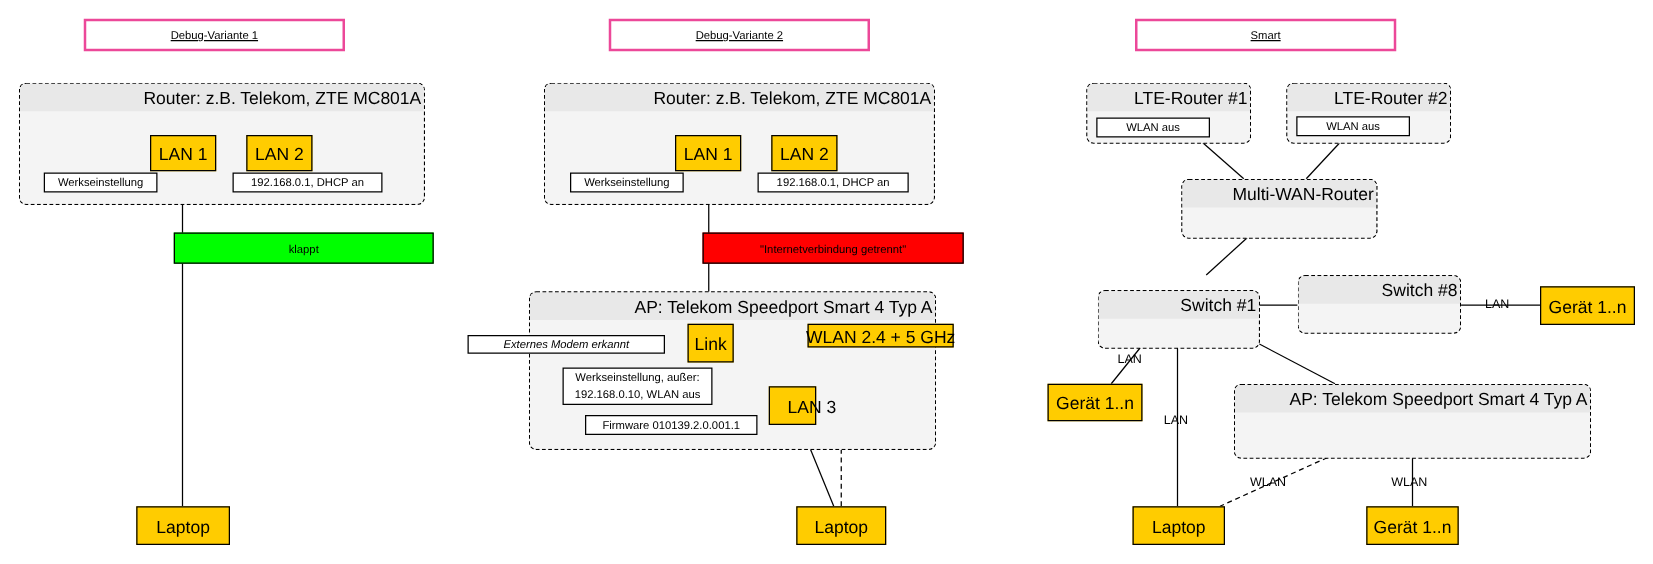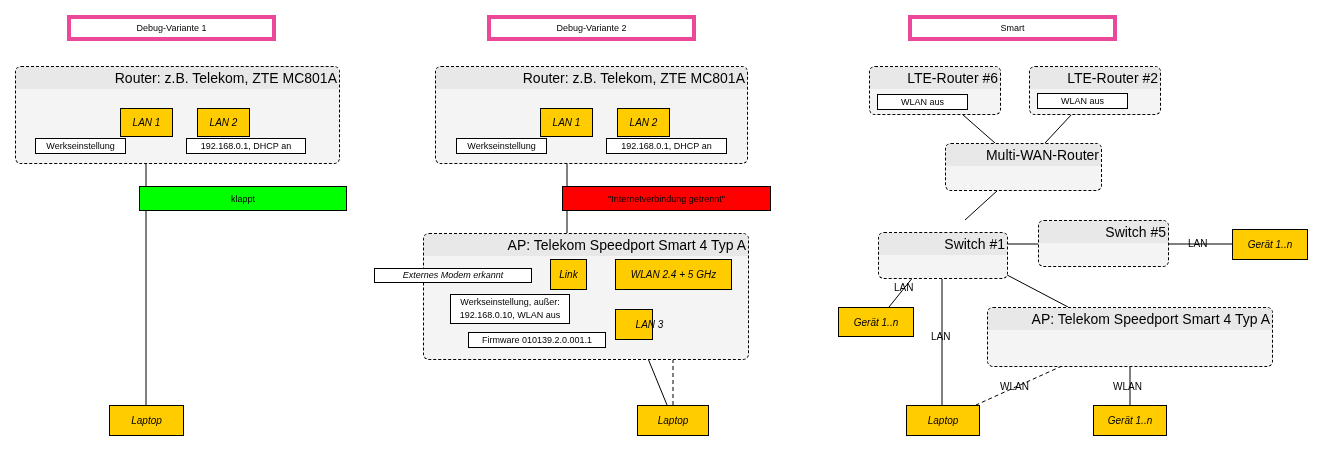--- a/index.html
+++ b/index.html
@@ -1,21 +1,21 @@
 <!DOCTYPE html>
 <html><head>
 <meta charset="utf-8">
 <style>
   html,body{margin:0;padding:0;background:#fff;}
   body{width:1322px;height:451px;position:relative;overflow:hidden;font-family:"Liberation Sans",sans-serif;color:#000;}
   .abs{position:absolute;box-sizing:border-box;}
-  .title{border:4px solid #ec4899;background:#fff;font-size:9px;display:flex;align-items:center;justify-content:center;}
+  .title{border:2px solid #ec4899;background:#fff;font-size:9px;display:flex;align-items:center;justify-content:center;text-decoration:underline;}
   .group{border:1px dashed #000;border-radius:6px;background:#f4f4f4;overflow:hidden;}
   .group .hdr{position:absolute;left:0;right:0;top:0;height:22px;background:#e8e8e8;font-size:14px;text-align:right;padding-right:2px;line-height:22px;white-space:nowrap;}
-  .node{border:1px solid #000;background:#ffcc00;font-size:10px;display:flex;align-items:center;justify-content:center;white-space:nowrap;font-style:italic;}
+  .node{border:1px solid #000;background:#ffcc00;font-size:14px;display:flex;align-items:center;justify-content:center;white-space:nowrap;}
   .note{border:1px solid #000;background:#fff;font-size:9px;display:flex;align-items:center;justify-content:center;white-space:nowrap;line-height:13px;text-align:center;}
   .bar{border:1px solid #000;font-size:9px;display:flex;align-items:center;justify-content:center;}
   svg.edges{position:absolute;left:0;top:0;}
   .lbl{position:absolute;font-size:10px;background:transparent;white-space:nowrap;}
 </style>
 </head>
 <body>
 
 <svg class="edges" width="1322" height="451">
 
@@ -59,51 +59,51 @@
 <div class="abs node" style="left:540px;top:108px;width:53px;height:29px;">LAN 1</div>
 <div class="abs node" style="left:617px;top:108px;width:53px;height:29px;">LAN 2</div>
 <div class="abs note" style="left:456px;top:138px;width:91px;height:16px;">Werkseinstellung</div>
 <div class="abs note" style="left:606px;top:138px;width:121px;height:16px;">192.168.0.1, DHCP an</div>
 <div class="abs bar" style="left:562px;top:186px;width:209px;height:25px;background:#ff0000;">"Internetverbindung getrennt"</div>
 
 <div class="abs group" style="left:423px;top:233px;width:326px;height:127px;">
   <div class="hdr">AP: Telekom Speedport Smart 4 Typ A</div>
 </div>
 <div class="abs node" style="left:550px;top:259px;width:37px;height:31px;">Link</div>
-<div class="abs node" style="left:615px;top:259px;width:117px;height:31px;">WLAN 2.4 + 5 GHz</div>
+<div class="abs node" style="left:646px;top:259px;width:117px;height:19px;">WLAN 2.4 + 5 GHz</div>
 <div class="abs node" style="left:615px;top:309px;width:38px;height:31px;padding-left:31px;">LAN 3</div>
 <div class="abs note" style="left:374px;top:268px;width:158px;height:15px;font-style:italic;">Externes Modem erkannt</div>
 <div class="abs note" style="left:450px;top:294px;width:120px;height:30px;flex-direction:column;">
   <span>Werkseinstellung, außer:</span>
   <span>192.168.0.10, WLAN aus</span>
 </div>
 <div class="abs note" style="left:448px;top:332px;width:138px;height:16px;margin-left:20px;">Firmware 010139.2.0.001.1</div>
 <div class="abs node" style="left:637px;top:405px;width:72px;height:31px;">Laptop</div>
 
 <div class="abs title" style="left:908px;top:15px;width:209px;height:26px;">Smart</div>
 
 <div class="abs group" style="left:869px;top:66px;width:132px;height:49px;">
-  <div class="hdr">LTE-Router #6</div>
+  <div class="hdr">LTE-Router #1</div>
 </div>
 <div class="abs note" style="left:877px;top:94px;width:91px;height:16px;">WLAN aus</div>
 
 <div class="abs group" style="left:1029px;top:66px;width:132px;height:49px;">
   <div class="hdr">LTE-Router #2</div>
 </div>
 <div class="abs note" style="left:1037px;top:93px;width:91px;height:16px;">WLAN aus</div>
 
 <div class="abs group" style="left:945px;top:143px;width:157px;height:48px;">
   <div class="hdr">Multi-WAN-Router</div>
 </div>
 
 <div class="abs group" style="left:878px;top:220px;width:130px;height:47px;margin-top:12px;">
   <div class="hdr">Switch #1</div>
 </div>
 <div class="abs group" style="left:1038px;top:220px;width:131px;height:47px;">
-  <div class="hdr">Switch #5</div>
+  <div class="hdr">Switch #8</div>
 </div>
 <div class="abs node" style="left:1232px;top:229px;width:76px;height:31px;">Gerät 1..n</div>
 <div class="abs node" style="left:838px;top:307px;width:76px;height:30px;">Gerät 1..n</div>
 
 <div class="abs group" style="left:987px;top:307px;width:286px;height:60px;">
   <div class="hdr">AP: Telekom Speedport Smart 4 Typ A</div>
 </div>
 
 <div class="abs node" style="left:906px;top:405px;width:74px;height:31px;">Laptop</div>
 <div class="abs node" style="left:1093px;top:405px;width:74px;height:31px;">Gerät 1..n</div>

